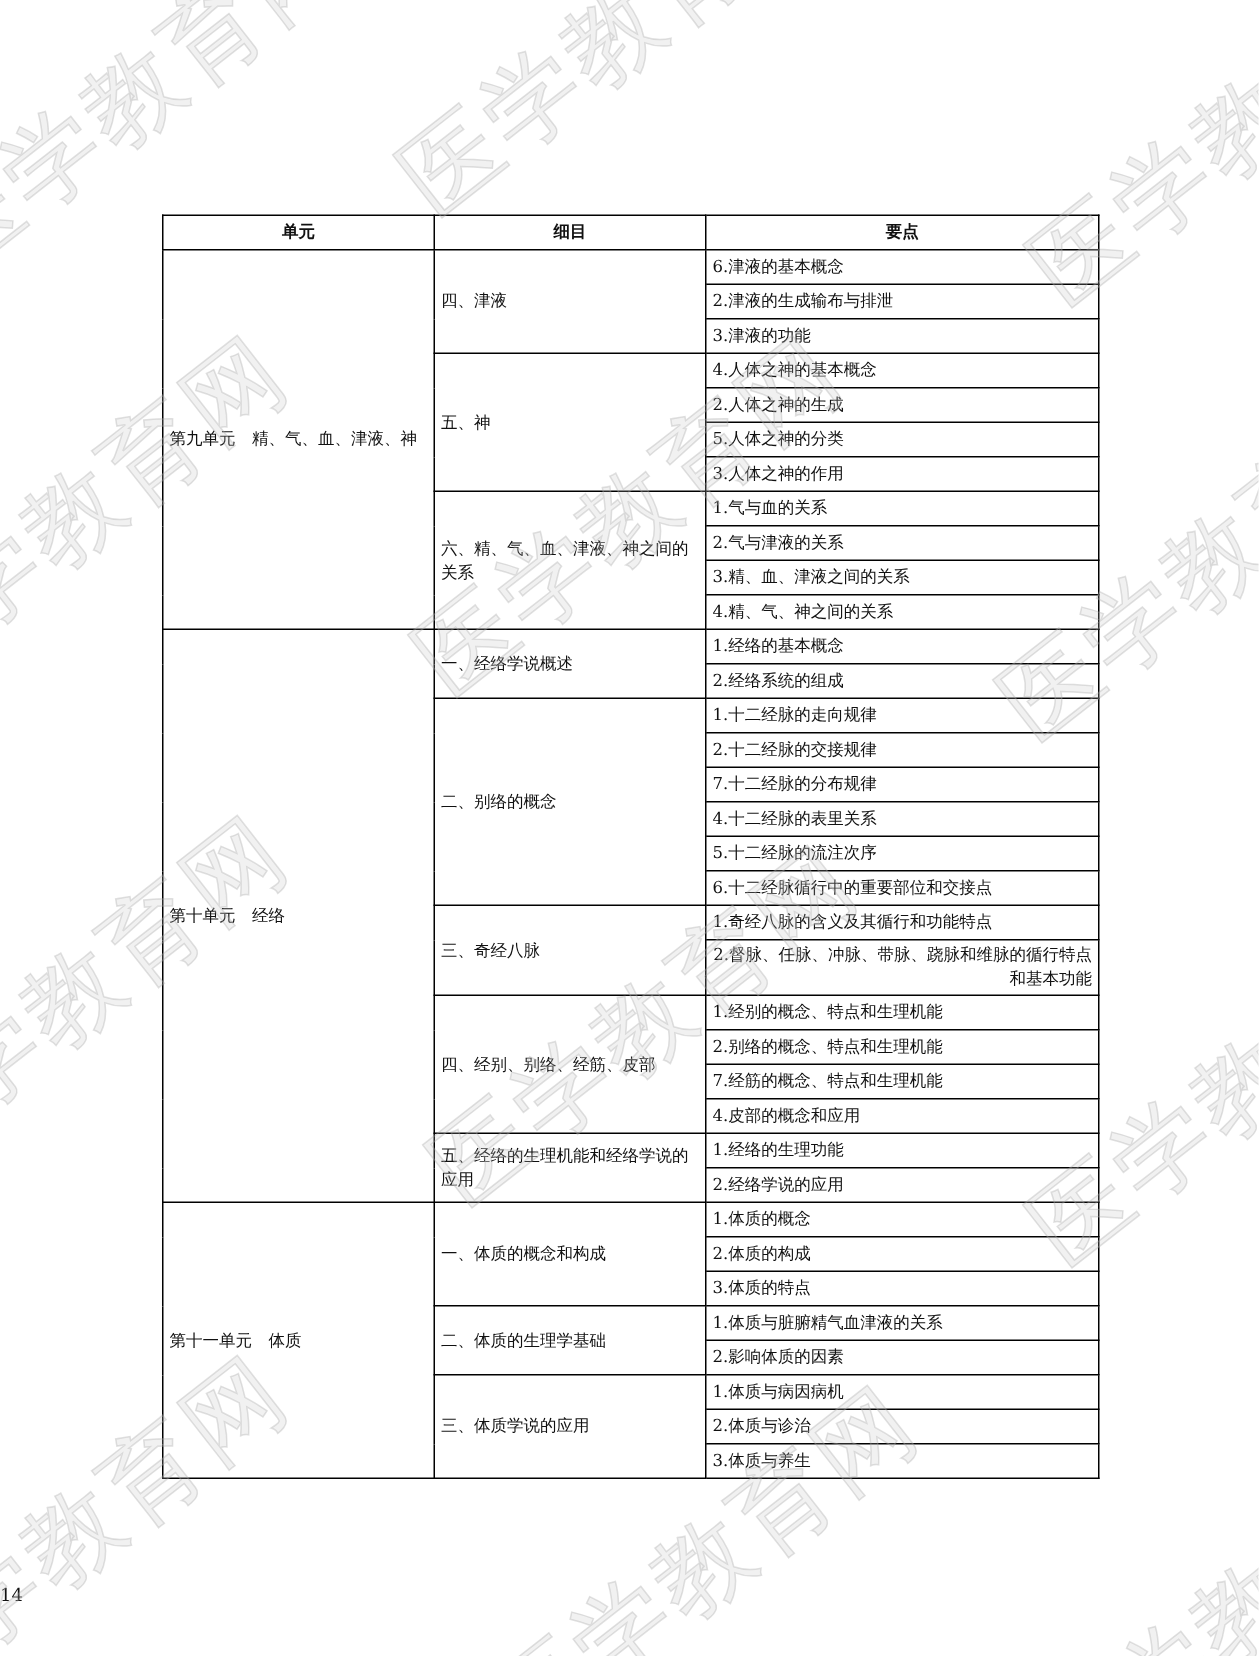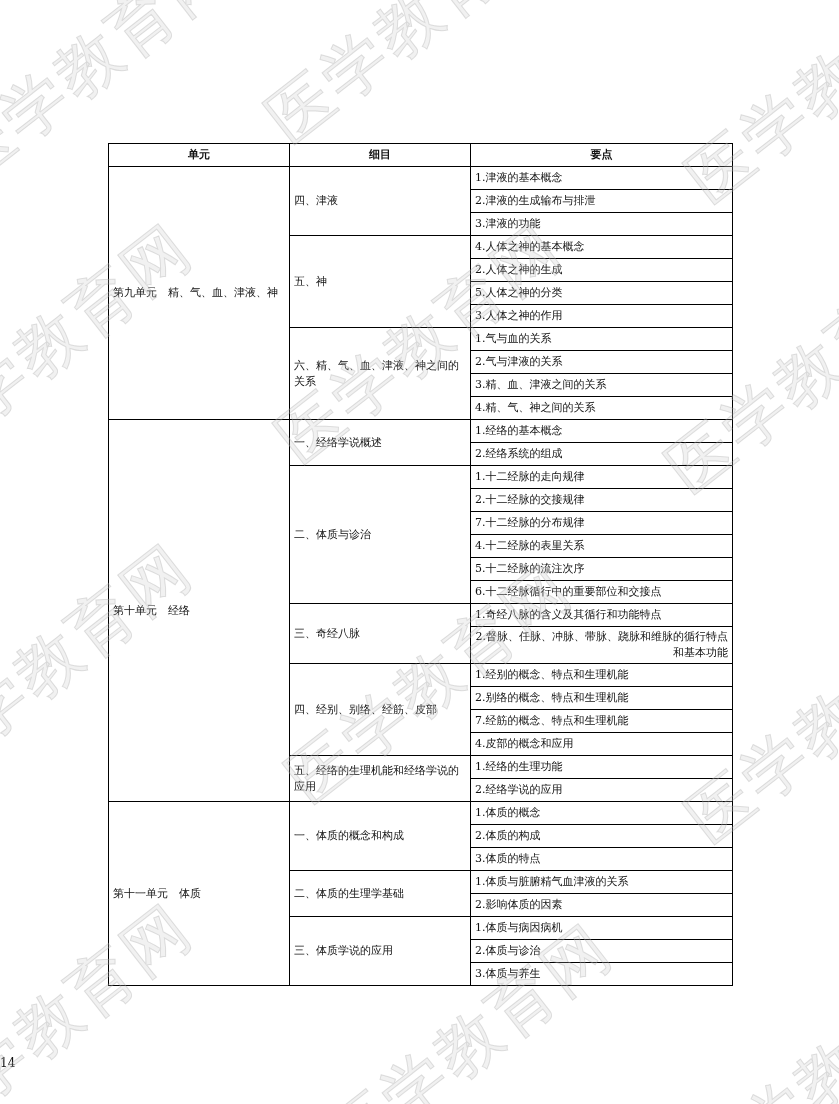--- a/index.html
+++ b/index.html
@@ -60,21 +60,21 @@
       <th>单元</th>
       <th>细目</th>
       <th>要点</th>
     </tr>
   </thead>
   <tbody>
 
     <tr>
       <td class="unit" rowspan="11">第九单元　精、气、血、津液、神</td>
       <td class="item" rowspan="3">四、津液</td>
-      <td class="point">1.津液的基本概念</td>
+      <td class="point">6.津液的基本概念</td>
     </tr>
     <tr>
         <td class="point">2.津液的生成输布与排泄</td>
       </tr>
     <tr>
         <td class="point">3.津液的功能</td>
       </tr>
     <tr>
       <td class="item" rowspan="4">五、神</td>
       <td class="point">4.人体之神的基本概念</td>
@@ -104,21 +104,21 @@
 
     <tr>
       <td class="unit" rowspan="16">第十单元　经络</td>
       <td class="item" rowspan="2">一、经络学说概述</td>
       <td class="point">1.经络的基本概念</td>
     </tr>
     <tr>
         <td class="point">2.经络系统的组成</td>
       </tr>
     <tr>
-      <td class="item" rowspan="6">二、体质与诊治</td>
+      <td class="item" rowspan="6">二、别络的概念</td>
       <td class="point">1.十二经脉的走向规律</td>
     </tr>
     <tr>
         <td class="point">2.十二经脉的交接规律</td>
       </tr>
     <tr>
         <td class="point">7.十二经脉的分布规律</td>
       </tr>
     <tr>
         <td class="point">4.十二经脉的表里关系</td>

